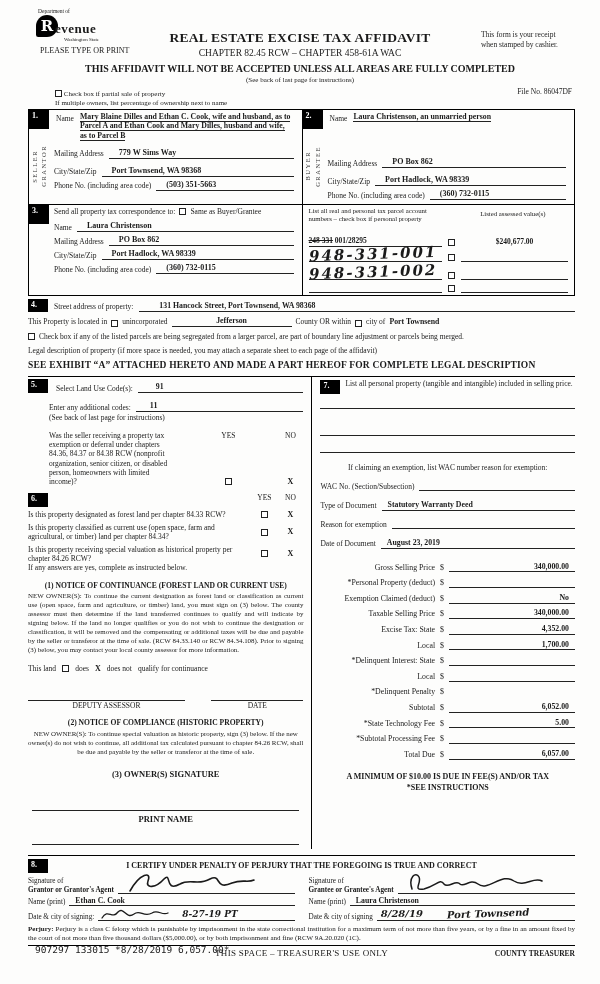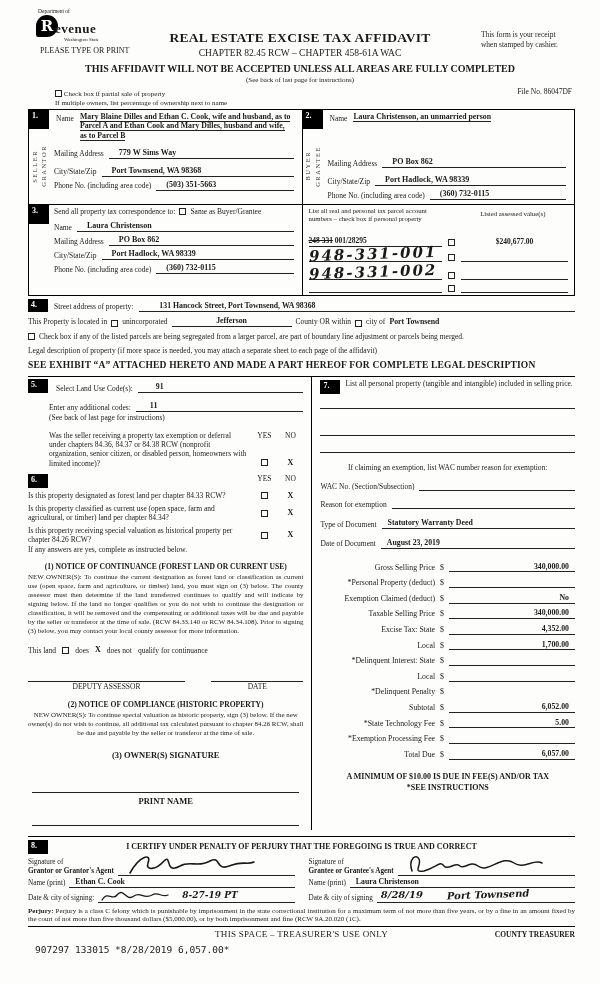--- a/index.html
+++ b/index.html
@@ -322,21 +322,21 @@
         <div class="numbox">5.</div>
         <span style="padding:0 5px 0 4px;">Select Land Use Code(s):</span>
         <span class="val ul bold" style="flex:1; padding-left:18px; font-size:7.8px;">91</span>
       </div>
       <div class="fieldrow" style="margin-left:21px; margin-top:8px;">
         <span class="lbl">Enter any additional codes:</span>
         <span class="val" style="padding-left:14px;">11</span>
       </div>
       <div style="margin-left:21px; margin-top:1px;">(See back of last page for instructions)</div>
 
-      <div class="qblock" style="margin-left:21px;">
+      <div class="qblock" style="margin-left:21px;gap:36px;">
         <div class="qtext">Was the seller receiving a property tax exemption or deferral under chapters 84.36, 84.37 or 84.38 RCW (nonprofit organization, senior citizen, or disabled person, homeowners with limited income)?</div>
         <div class="yncol">
           <span>YES</span>
           <span class="cb" style="margin-bottom:2px;"></span>
         </div>
         <div class="yncol">
           <span>NO</span>
           <span class="xmark">X</span>
         </div>
       </div>
@@ -404,26 +404,26 @@
       <div class="blankline" style="margin-top:12px;"></div>
       <div class="blankline" style="margin-top:2px;"></div>
 
       <div style="margin-top:10px;text-align:center;">If claiming an exemption, list WAC number reason for exemption:</div>
 
       <div class="wacrow">
         <span class="lbl">WAC No. (Section/Subsection)</span>
         <span class="val"></span>
       </div>
       <div class="wacrow">
+        <span class="lbl">Type of Document</span>
+        <span class="val">Statutory Warranty Deed</span>
+      </div>
+      <div class="wacrow">
         <span class="lbl">Reason for exemption</span>
         <span class="val"></span>
-      </div>
-      <div class="wacrow">
-        <span class="lbl">Type of Document</span>
-        <span class="val">Statutory Warranty Deed</span>
       </div>
       <div class="wacrow">
         <span class="lbl">Date of Document</span>
         <span class="val">August 23, 2019</span>
       </div>
 
       <div class="money">
         <div class="mrow">
           <span class="mlbl">Gross Selling Price</span>
           <span class="dollar">$</span>
@@ -473,21 +473,21 @@
           <span class="mlbl">Subtotal</span>
           <span class="dollar">$</span>
           <span class="mval">6,052.00</span>
         </div>
         <div class="mrow">
           <span class="mlbl">*State Technology Fee</span>
           <span class="dollar">$</span>
           <span class="mval">5.00</span>
         </div>
         <div class="mrow">
-          <span class="mlbl">*Exemption Processing Fee</span>
+          <span class="mlbl">*Subtotal Processing Fee</span>
           <span class="dollar">$</span>
           <span class="mval"></span>
         </div>
         <div class="mrow">
           <span class="mlbl">Total Due</span>
           <span class="dollar">$</span>
           <span class="mval">6,057.00</span>
         </div>
       </div>
 

